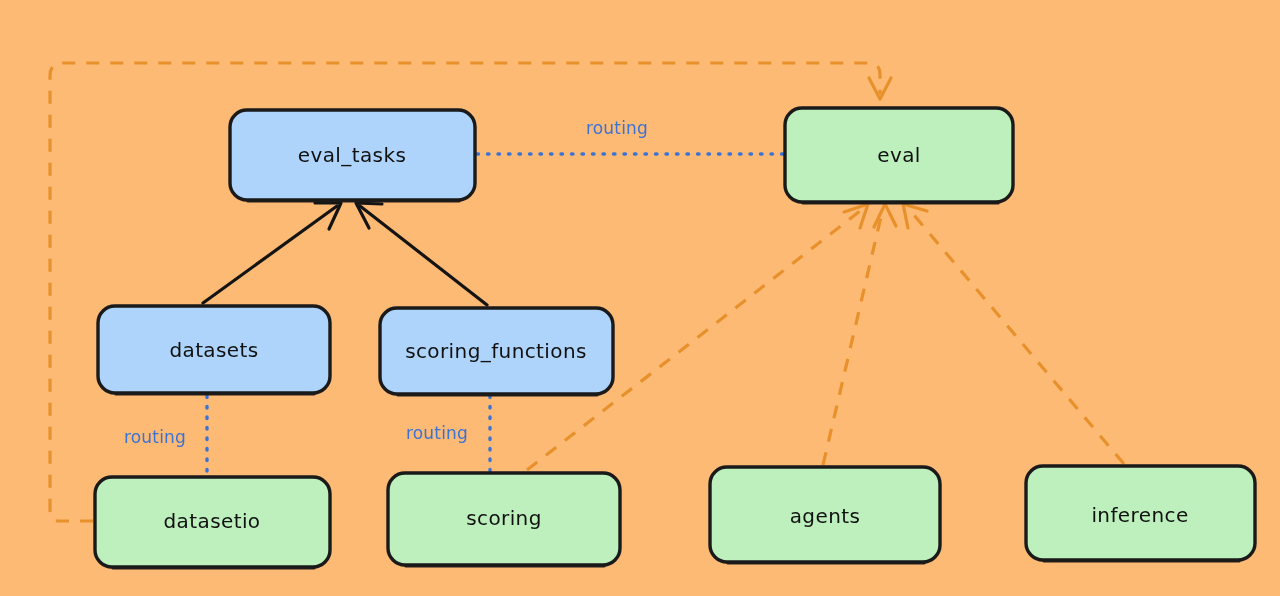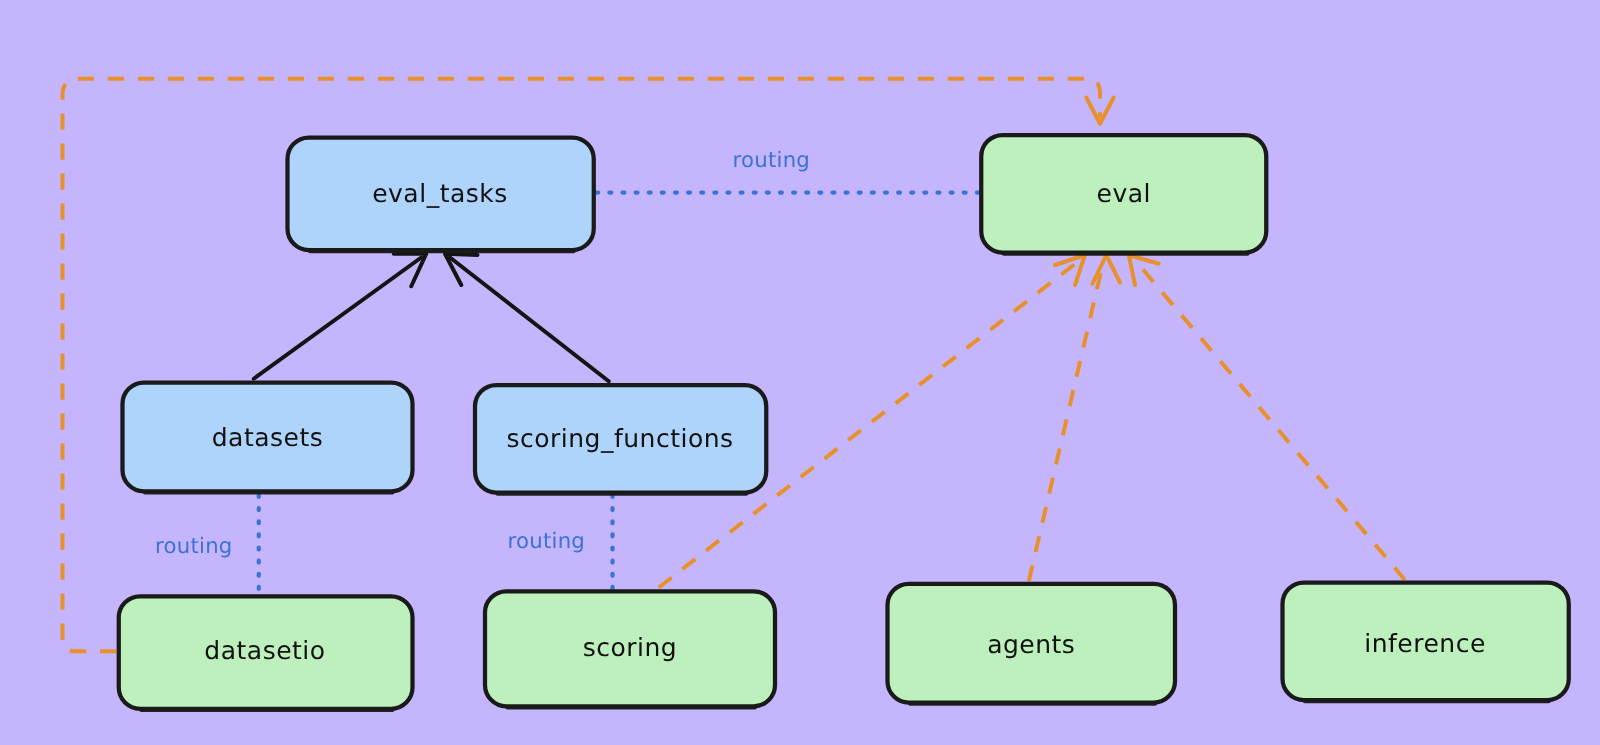--- a/index.html
+++ b/index.html
@@ -11,21 +11,21 @@
   body {
     width: 1280px;
     height: 596px;
     overflow: hidden;
     font-family: "DejaVu Sans", sans-serif;
   }
   #diagram-root {
     position: relative;
     width: 1280px;
     height: 596px;
-    background: #c4b5fd;
+    background: #fdba74;
   }
   svg#diagram-svg {
     position: absolute;
     top: 0;
     left: 0;
     width: 1280px;
     height: 596px;
     display: block;
   }
   .node-shape {

